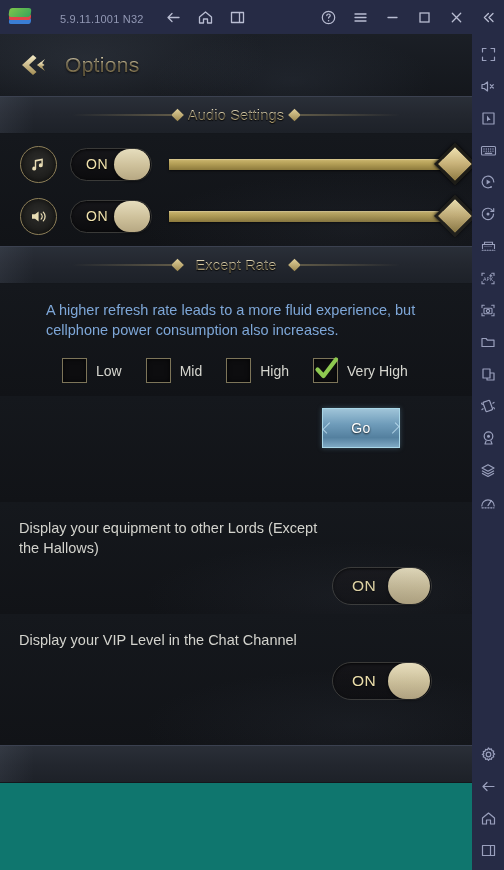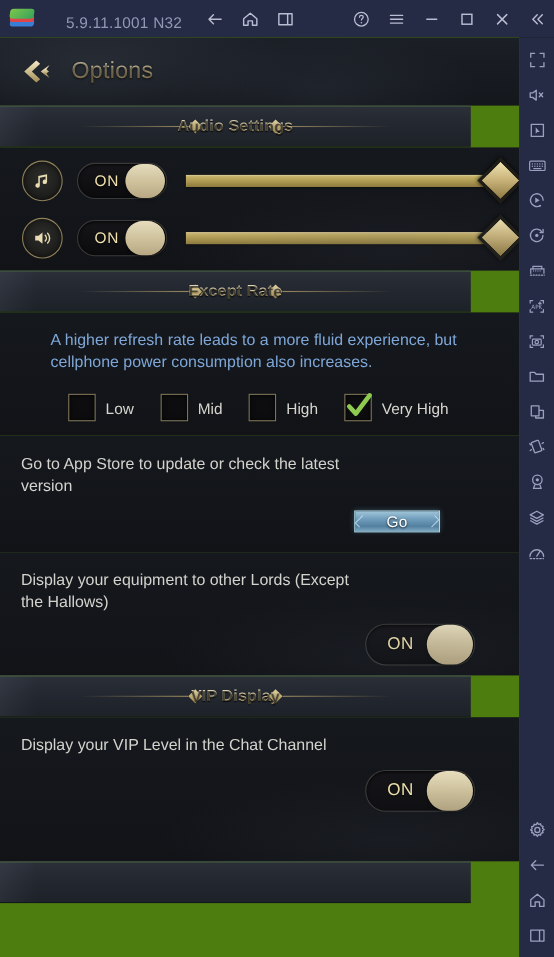--- a/index.html
+++ b/index.html
@@ -16,21 +16,21 @@
     background: #262b45;
     display: flex; align-items: center;
   }
   #bs-logo { width: 22px; height: 20px; margin-left: 9px; position: relative; }
   #bs-logo .lay { position: absolute; left: 0; width: 22px; height: 6px; border-radius: 2px/3px; }
   #bs-logo .l1 { top: 11px; background: #3a7dd4; transform: skewX(-8deg); }
   #bs-logo .l2 { top: 7px;  background: #e0454a; transform: skewX(-8deg); }
   #bs-logo .l3 { top: 1px;  height: 9px; background: linear-gradient(135deg,#7ec64a 0%,#36a35b 100%); border-radius: 3px; transform: skewX(-8deg); }
   #app-title-wrap { margin-left: 11px; display: flex; flex-direction: column; justify-content: center; line-height: 1; }
   #app-title { color: #ffffff; font-size: 13.5px; font-weight: bold; letter-spacing: .1px; }
-  #app-version { color: #9298b4; font-size: 14px; margin-top: 5px; letter-spacing: .2px; padding-left: 18px; }
+  #app-version { color: #9298b4; font-size: 11px; margin-top: 5px; letter-spacing: .2px; padding-left: 18px; }
   .tb-btn {
     width: 32px; height: 34px; display: flex; align-items: center; justify-content: center;
     cursor: pointer;
   }
   .tb-btn svg { display: block; }
   #tb-nav { display: flex; margin-left: 14px; }
   #tb-right { display: flex; margin-left: auto; }
 
   
   #sidebar {
@@ -41,21 +41,21 @@
   .sb-icon {
     width: 32px; height: 32px; display: flex; align-items: center; justify-content: center;
     cursor: pointer; flex: none;
   }
   #sb-top { padding-top: 4px; display: flex; flex-direction: column; align-items: center; }
   #sb-bottom { margin-top: auto; padding-bottom: 4px; display: flex; flex-direction: column; align-items: center; }
 
   
   #game {
     position: absolute; left: 0; top: 34px; width: 472px; height: 836px;
-    background: #4d7c0f; overflow: hidden;
+    background: #0f766e; overflow: hidden;
   }
 
   
   #opt-header {
     position: relative; height: 62px; width: 472px;
     background:
       radial-gradient(ellipse 260px 90px at 18% 40%, rgba(72,80,94,.30), transparent 70%),
       radial-gradient(ellipse 200px 70px at 62% 75%, rgba(58,66,80,.26), transparent 70%),
       linear-gradient(180deg,#1b1f26 0%,#14171c 100%);
     display: flex; align-items: center;
@@ -63,24 +63,24 @@
   #back-arrow { margin-left: 18px; cursor: pointer; display: flex; }
   #opt-title {
     margin-left: 17px; font-size: 21px; letter-spacing: .3px;
     background: linear-gradient(180deg,#f4ecd0 0%,#cbb887 55%,#a8935d 100%);
     -webkit-background-clip: text; background-clip: text; color: transparent;
     text-shadow: 0 1px 2px rgba(0,0,0,.7);
   }
 
   
   .sec-bar {
-    position: relative; width: 428px; height: 38px;
+    position: relative; width: 472px; height: 38px;
     background: linear-gradient(180deg,#2a2f38 0%,#23272f 48%,#1d2128 100%);
     border-top: 1px solid #3b4150; border-bottom: 1px solid #14171c;
-    display: flex; align-items: center; justify-content: center; font-weight: bold;
+    display: flex; align-items: center; justify-content: center;
   }
   .sec-bar::before { content: ""; position: absolute; left: 0; top: 0; width: 34px; height: 100%;
     background: linear-gradient(90deg, rgba(120,130,150,.13), transparent); }
   .sec-title {
     font-size: 14.5px; letter-spacing: .2px; z-index: 2;
     background: linear-gradient(180deg,#f6eed4 0%,#e0cf9e 60%,#c3ae74 100%);
     -webkit-background-clip: text; background-clip: text; color: transparent;
     text-shadow: 0 1px 1px rgba(0,0,0,.75);
   }
   .orn { position: absolute; top: 50%; height: 9px; display: flex; align-items: center; }
@@ -152,21 +152,21 @@
     position: relative; width: 25px; height: 25px; flex: none;
     background: #0d0d0f; border: 1px solid #7d7559;
     box-shadow: inset 0 0 5px rgba(0,0,0,.8);
   }
   .cb-label { color: #d6d6cf; font-size: 14px; margin-left: 9px; }
   .cb-check { position: absolute; left: -2px; top: -6px; }
 
   
   .go-row { display: flex; justify-content: flex-end; padding: 12px 72px 20px 0; }
   .go-btn {
-    position: relative; width: 78px; height: 20px; cursor: pointer;
+    position: relative; width: 78px; height: 40px; cursor: pointer;
     background: linear-gradient(180deg,#9fc4d8 0%,#6f9cba 40%,#54809f 75%,#7fa9c4 100%);
     border: 1px solid #a9d7e8;
     display: flex; align-items: center; justify-content: center;
     box-shadow: 0 0 5px rgba(120,180,210,.35);
   }
   .go-btn .lbl {
     font-size: 14px; color: #ffffff; letter-spacing: .4px;
     text-shadow: 0 1px 2px rgba(0,0,0,.85);
   }
   .go-btn::before, .go-btn::after {
@@ -474,49 +474,37 @@
                 <path d="M5.5 16.5 11.5 23 24 6.5"></path>
               </svg>
           </span>
         </span>
         <span class="cb-label">Very High</span>
       </div>
     </div>
   </div>
 
   <div class="sec-body" style="height:106px;">
-    <div class="body-text">Go to App Store to update or check the latest version</div>
     <div class="go-row">
       <div class="go-btn">
         <span class="lbl">Go</span>
       </div>
     </div>
   </div>
 
   <div class="sec-body tex" style="height:112px;">
     <div class="body-text">Display your equipment to other Lords (Except the Hallows)</div>
     <div class="toggle-right" style="margin-top:9px;">
       <div class="toggle big">
         <span class="tg-label">ON</span>
         <span class="knob"></span>
       </div>
     </div>
   </div>
 
-  <div class="sec-bar">
-    <div class="orn orn-l" style="left:72px;width:112px;">
-        <div class="line" style="width:100px;"></div>
-        <div class="dia"></div>
-      </div>
-    <div class="sec-title">VIP Display</div>
-    <div class="orn orn-r" style="right:72px;width:112px;">
-        <div class="line" style="width:100px;"></div>
-        <div class="dia"></div>
-      </div>
-  </div>
   <div class="sec-body tex" style="height:131px;">
     <div class="body-text" style="max-width:420px;">Display your VIP Level in the Chat Channel</div>
     <div class="toggle-right" style="margin-top:12px;">
       <div class="toggle big">
         <span class="tg-label">ON</span>
         <span class="knob"></span>
       </div>
     </div>
   </div>
 

